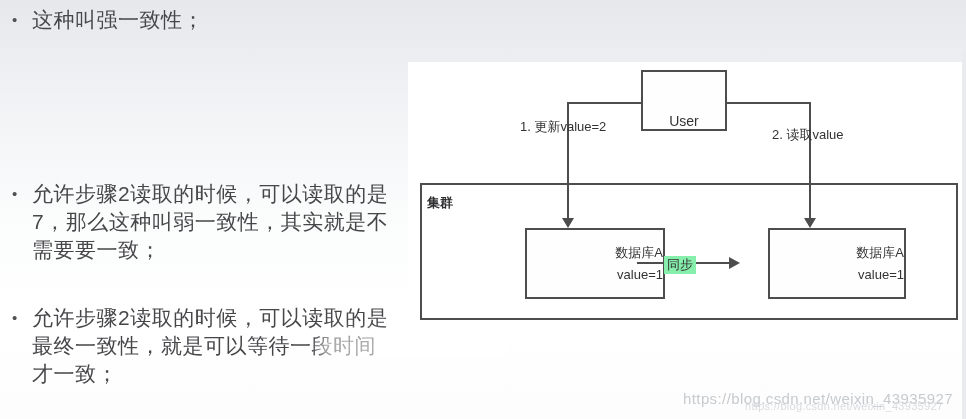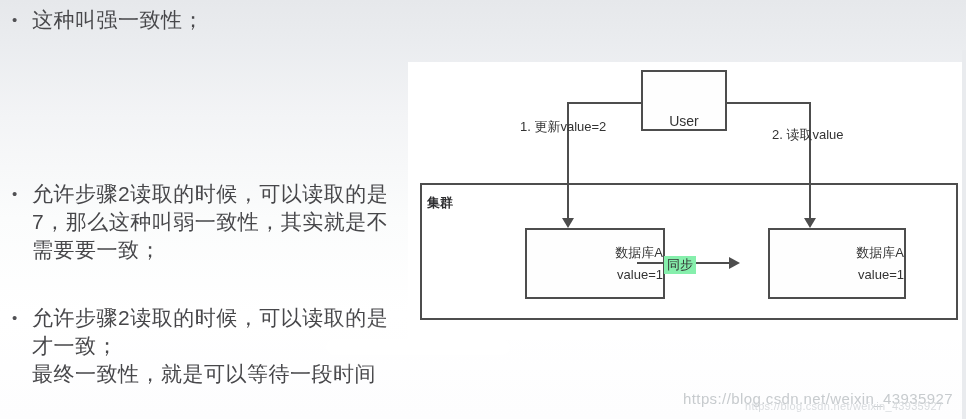--- a/index.html
+++ b/index.html
@@ -56,22 +56,22 @@
   <div class="bullet b2">
     <span class="dot">•</span>
     <div class="ln">允许步骤2读取的时候，可以读取的是</div>
     <div class="ln">7，那么这种叫弱一致性，其实就是不</div>
     <div class="ln">需要要一致；</div>
   </div>
 
   <div class="bullet b3">
     <span class="dot">•</span>
     <div class="ln">允许步骤2读取的时候，可以读取的是</div>
+    <div class="ln">最终一致性，就是可以等待一段时间</div>
     <div class="ln">才一致；</div>
-    <div class="ln">最终一致性，就是可以等待一段时间</div>
   </div>
 
 </div>
 
 <div class="ghost-wash"></div>
 
 <div class="panel">
 
   <div class="box user-box">
     <span>User</span>

